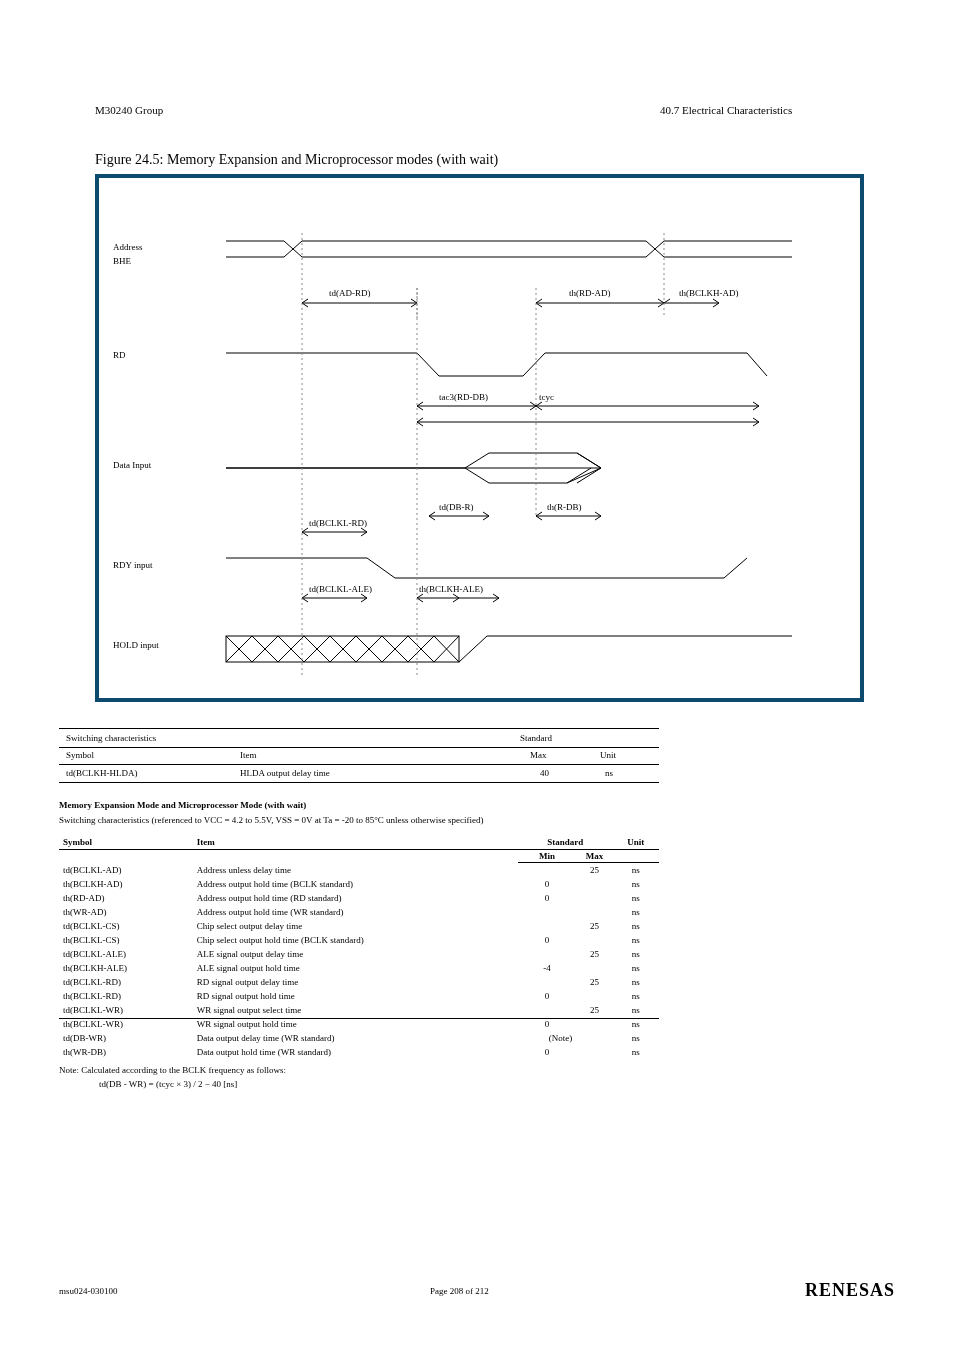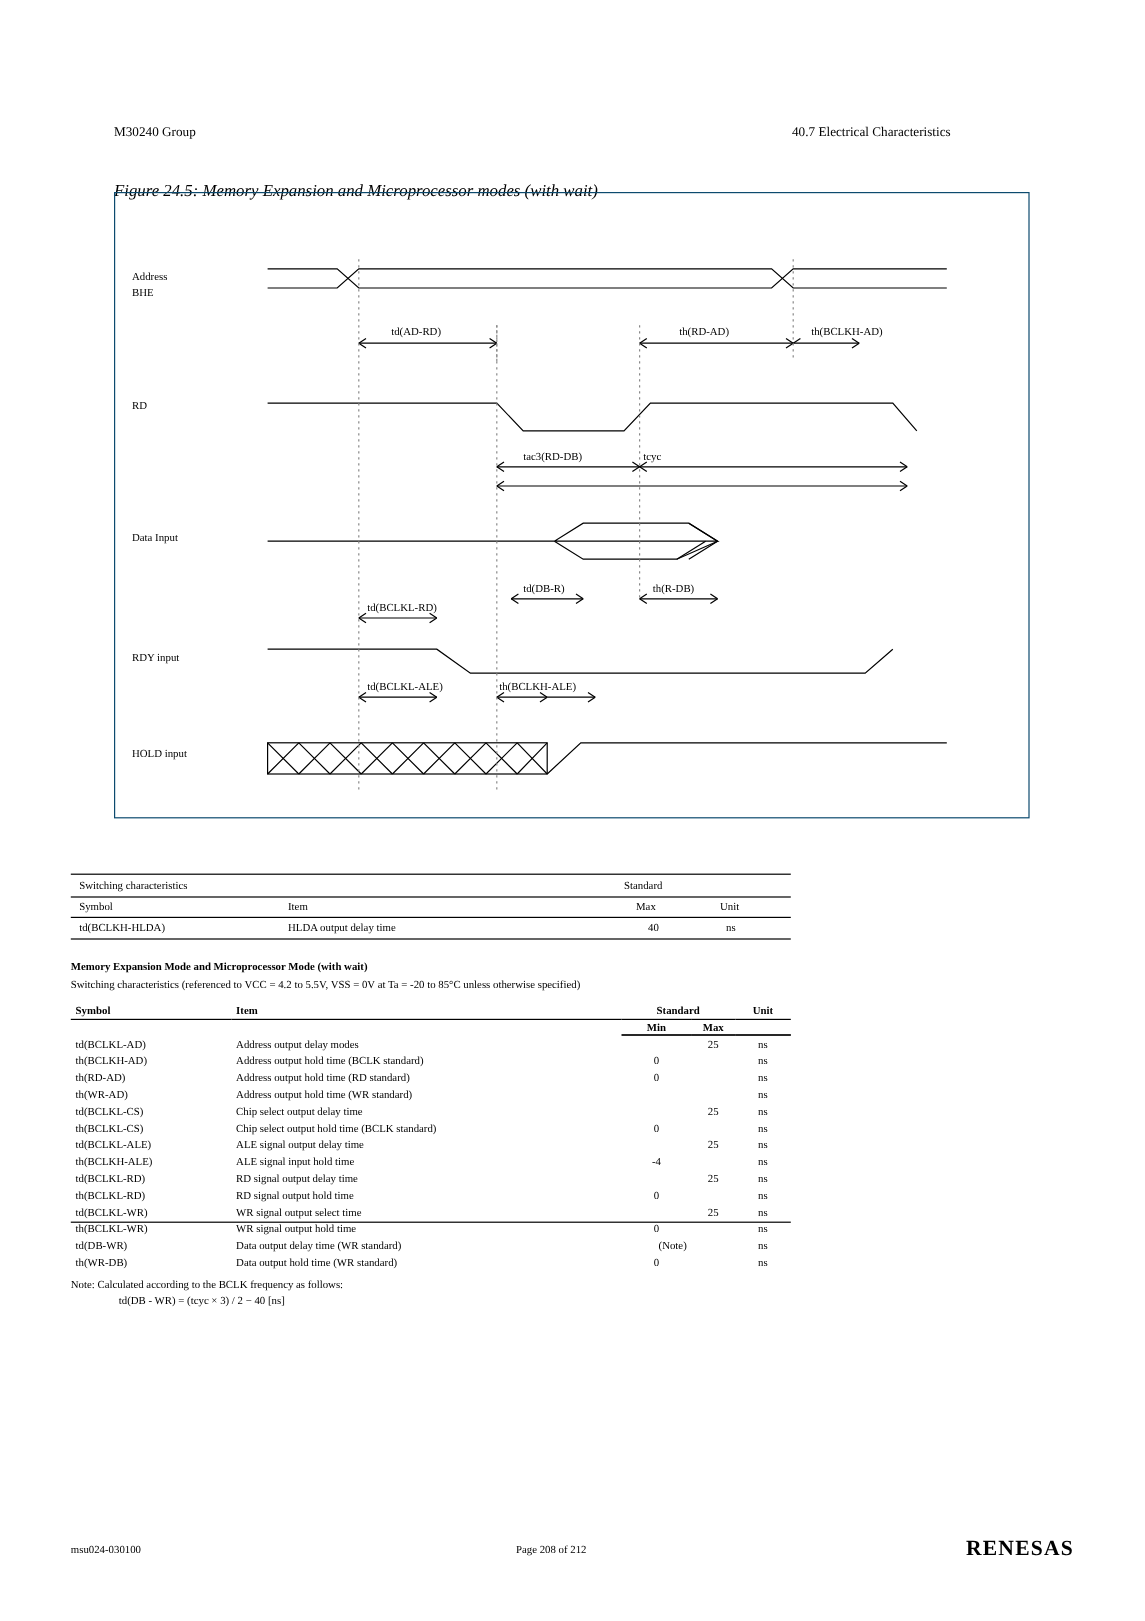--- a/index.html
+++ b/index.html
@@ -1,23 +1,23 @@
 <!DOCTYPE html>
 <html><head>
 <meta charset="utf-8">
 <style>
   html,body{margin:0;padding:0;background:#fff;font-family:"Times New Roman",serif;color:#000}
   .page{width:954px;height:1351px;position:relative;margin:0 auto}
   .abs{position:absolute}
   .small{font-size:11px}
   .tiny{font-size:9px}
   .med{font-size:14px}
-  .ital{font-style:italic}
+  .ital{}
   
-  .diagbox{position:absolute;left:95px;top:160px;width:761px;height:520px;border:1px solid #0c4a6e}
+  .diagbox{position:absolute;left:95px;top:174px;width:761px;height:520px;border:4px solid #0c4a6e}
   
   .rule{position:absolute;height:1px;background:#000}
 </style>
 </head>
 <body>
 
 <div class="page">
 
   <div class="abs small" style="left:95px;top:104px">M30240 Group</div>
   <div class="abs small" style="left:660px;top:104px">40.7 Electrical Characteristics</div>
@@ -162,21 +162,21 @@
           <th></th>
             <th></th>
           <th style="border-bottom:1px solid #000;text-align:center">Min</th>
           <th style="border-bottom:1px solid #000;text-align:center">Max</th>
           <th style="border-bottom:1px solid #000"></th>
         </tr>
       </thead>
       <tbody id="t2body">
           <tr>
             <td style="padding:2px 4px">td(BCLKL-AD)</td>
-            <td style="padding:2px 4px">Address output delay modes</td>
+            <td style="padding:2px 4px">Address unless delay time</td>
             <td style="padding:2px 4px;text-align:center"></td>
             <td style="padding:2px 4px;text-align:center">25</td>
             <td style="padding:2px 4px;text-align:center">ns</td>
           </tr>
           <tr>
             <td style="padding:2px 4px">th(BCLKH-AD)</td>
             <td style="padding:2px 4px">Address output hold time (BCLK standard)</td>
             <td style="padding:2px 4px;text-align:center">0</td>
             <td style="padding:2px 4px;text-align:center"></td>
             <td style="padding:2px 4px;text-align:center">ns</td>
@@ -211,21 +211,21 @@
           </tr>
           <tr>
             <td style="padding:2px 4px">td(BCLKL-ALE)</td>
             <td style="padding:2px 4px">ALE signal output delay time</td>
             <td style="padding:2px 4px;text-align:center"></td>
             <td style="padding:2px 4px;text-align:center">25</td>
             <td style="padding:2px 4px;text-align:center">ns</td>
           </tr>
           <tr>
             <td style="padding:2px 4px">th(BCLKH-ALE)</td>
-            <td style="padding:2px 4px">ALE signal input hold time</td>
+            <td style="padding:2px 4px">ALE signal output hold time</td>
             <td style="padding:2px 4px;text-align:center">-4</td>
             <td style="padding:2px 4px;text-align:center"></td>
             <td style="padding:2px 4px;text-align:center">ns</td>
           </tr>
           <tr>
             <td style="padding:2px 4px">td(BCLKL-RD)</td>
             <td style="padding:2px 4px">RD signal output delay time</td>
             <td style="padding:2px 4px;text-align:center"></td>
             <td style="padding:2px 4px;text-align:center">25</td>
             <td style="padding:2px 4px;text-align:center">ns</td>

